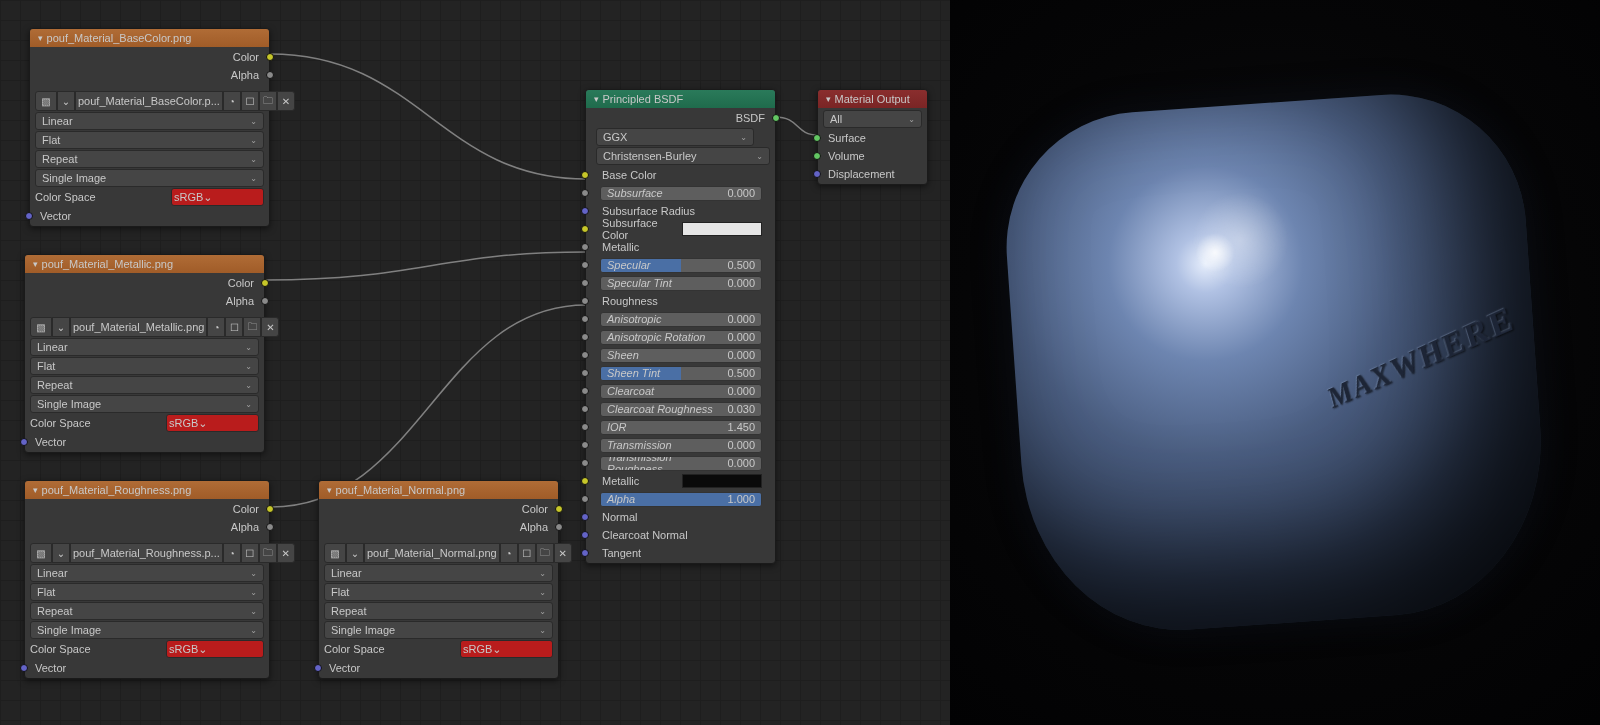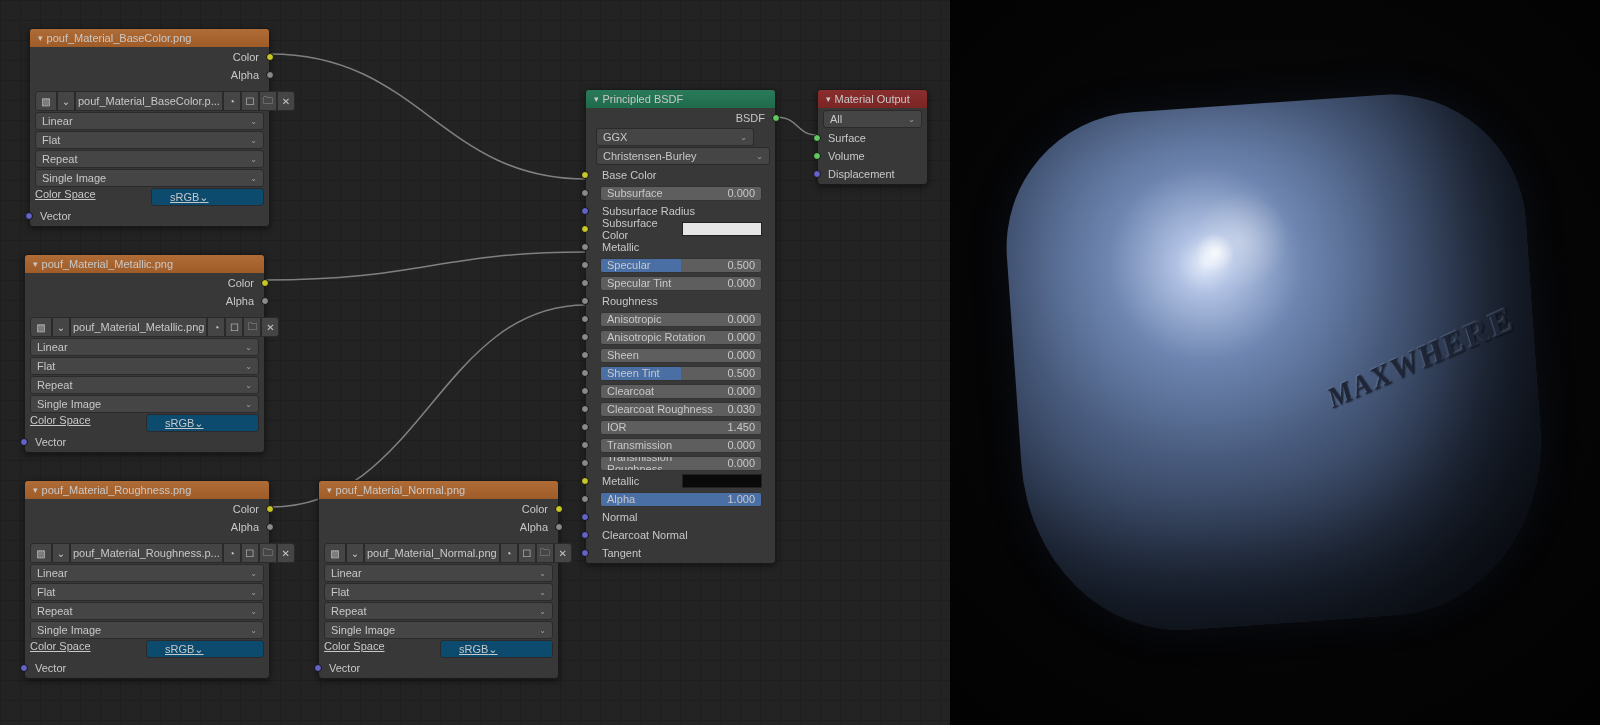--- a/index.html
+++ b/index.html
@@ -20,27 +20,27 @@
 .socket.left { left: -5px; } .socket.right { right: -5px; }
 .sk-yellow { background: #c7c729; } .sk-grey { background: #8a8a8a; } .sk-purple { background: #6363c7; }
 .sk-green { background: #63c763; }
 .field { display: flex; align-items: center; height: 18px; margin: 1px 5px; background: #454545; border: 1px solid #2a2a2a; border-radius: 3px; padding: 0 6px; }
 .field .chev-d { margin-left: auto; font-size: 8px; opacity: .7; }
 .icon-strip { display: flex; gap: 0; margin: 1px 5px; }
 .icon-strip .mini { flex: 0 0 auto; width: 18px; height: 20px; display: flex; align-items: center; justify-content: center; background: #454545; border: 1px solid #2a2a2a; font-size: 10px; }
 .icon-strip .mini.lead { width: 22px; border-radius: 3px 0 0 3px; }
 .icon-strip .text { flex: 1; height: 20px; display: flex; align-items: center; padding: 0 2px; background: #454545; border: 1px solid #2a2a2a; }
 .icon-strip .mini:last-child { border-radius: 0 3px 3px 0; }
-.two-col { display: flex; margin: 1px 5px; gap: 1px; text-decoration: underline; }
+.two-col { display: flex; align-items: center; margin: 1px 5px; gap: 21px; }
 .two-col .lab { flex: 0 0 115px; }
-.two-col .sel { flex: 1; height: 18px; background: #0c4a6e; border: 1px solid #2a2a2a; border-radius: 3px; display: flex; align-items: center; padding: 0 18px; }
+.two-col .sel { flex: 1; height: 18px; background: #b91c1c; border: 1px solid #2a2a2a; border-radius: 3px; display: flex; align-items: center; padding: 0 2px; }
 .param { position: relative; display: flex; align-items: center; height: 18px; margin: 0 5px 0 0; padding: 0 8px 0 14px; }
 .param .slider { flex: 1; height: 15px; background: #5e5e5e; border-radius: 3px; display: flex; align-items: center; padding: 0 6px; border: 1px solid #333; position: relative; overflow: hidden; }
 .param .slider .fill { position: absolute; left: 0; top: 0; bottom: 0; background: #4a6fa5; }
-.param .slider .plain { position: relative; z-index: 1; }
+.param .slider .plain { position: relative; z-index: 1; font-style: italic; }
 .param .slider .val { margin-left: auto; position: relative; z-index: 1; }
 .param .plainlabel { flex: 1; padding-left: 2px; }
 .param .swatch { width: 80px; height: 14px; margin-left: auto; border: 1px solid #222; }
 .wire { position: absolute; left: 0; top: 0; width: 950px; height: 725px; pointer-events: none; }
 .wire path { stroke: #808080; stroke-width: 1.5; fill: none; }
 .viewport { flex: 1; background: radial-gradient(circle at 50% 45%, #0d0d0f 0%, #050506 60%, #020203 100%); position: relative; display: flex; align-items: center; justify-content: center; }
 .render-obj { width: 520px; height: 520px; border-radius: 26% 26% 30% 30% / 26% 26% 34% 34%;
   background: radial-gradient(circle at 38% 30%, #e6eefc 0%, #b0c1e3 6%, #6d85b0 20%, #4a5d80 40%, #2d3a52 65%, #141a25 100%);
   position: relative; transform: rotate(-4deg);
   box-shadow: inset -60px -60px 120px rgba(0,0,0,.7), 0 0 40px rgba(40,60,100,.15); }

